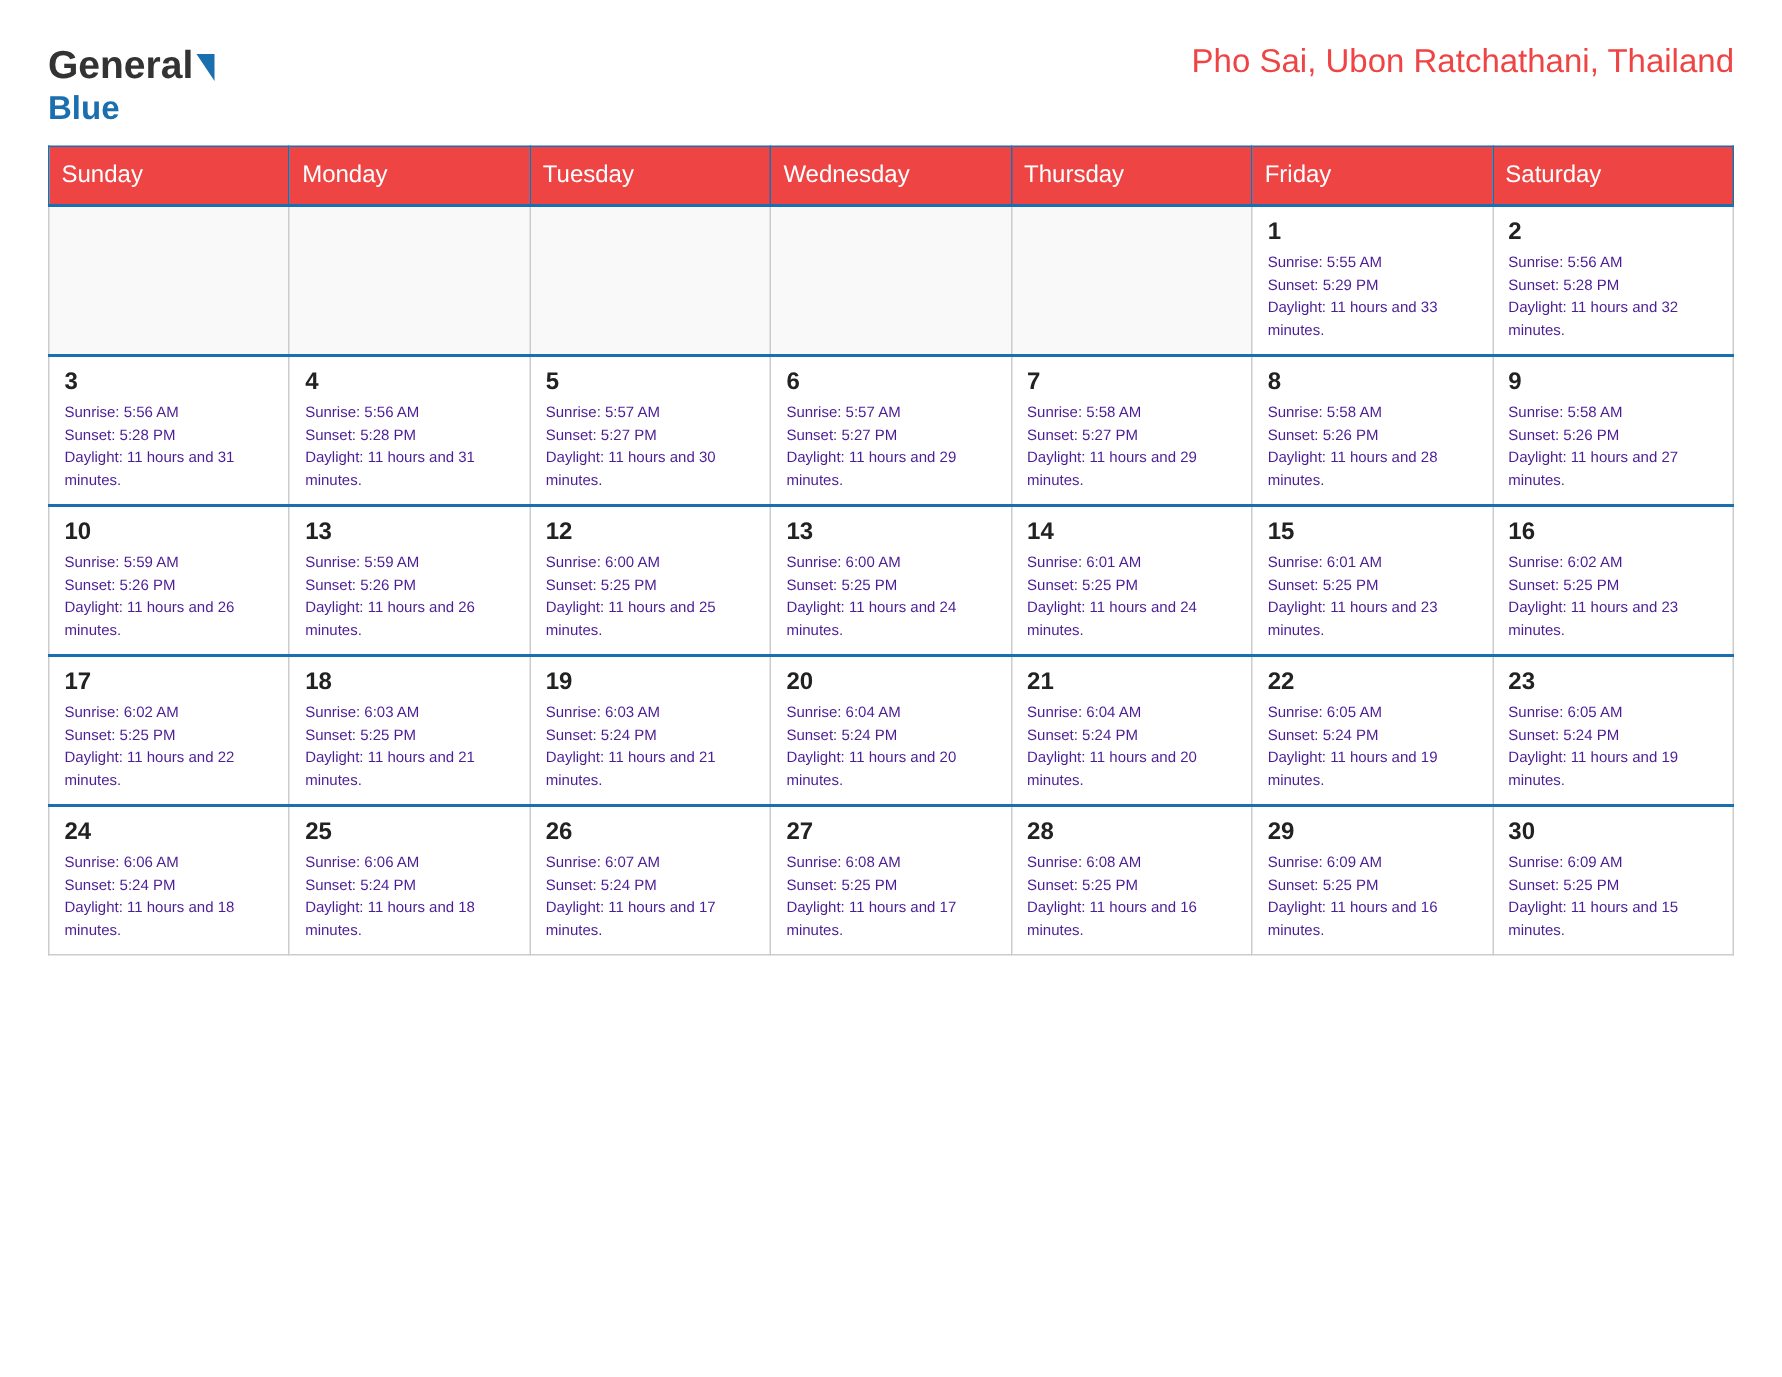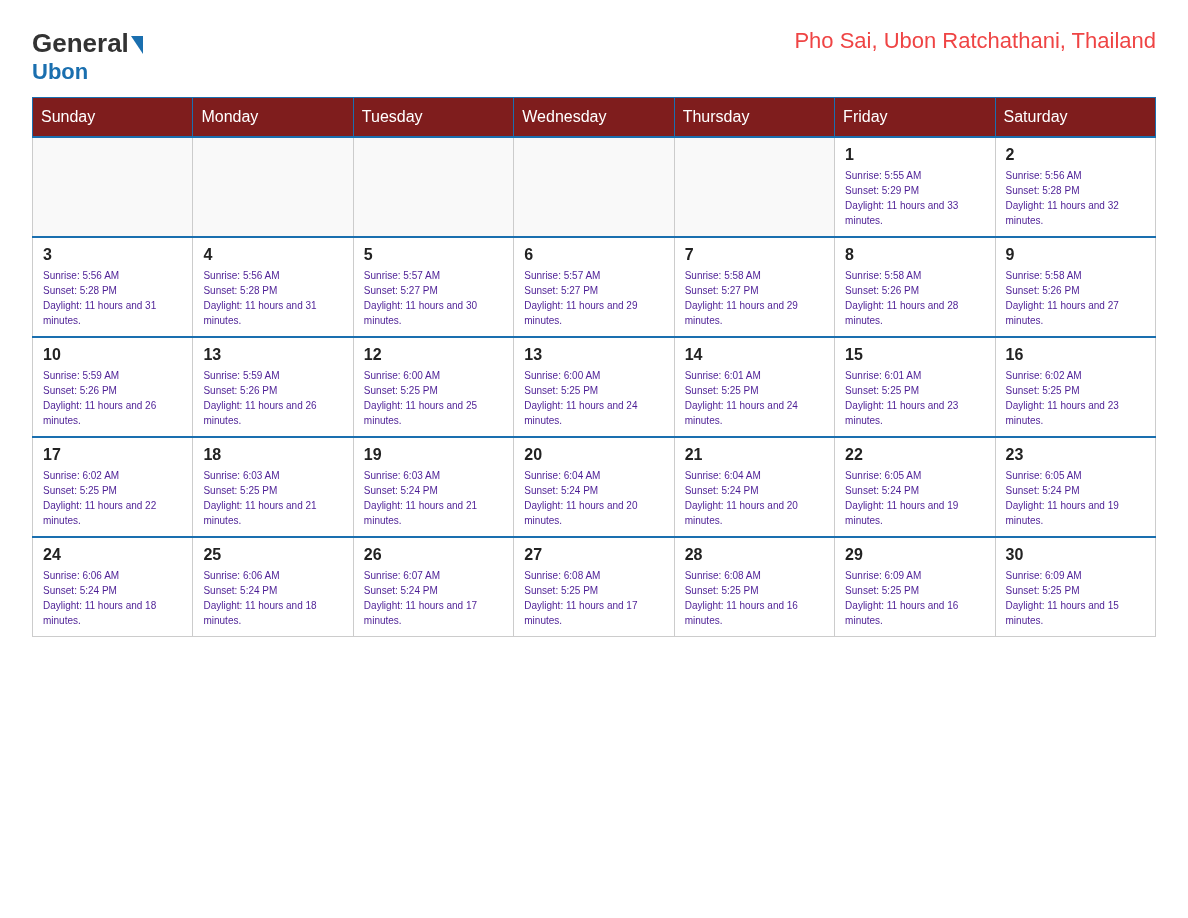--- a/index.html
+++ b/index.html
@@ -63,21 +63,21 @@
       font-size: 22px;
       color: #ef4444;
       margin-top: 4px;
     }
     .calendar {
       width: 100%;
       border-collapse: collapse;
       margin-top: 8px;
     }
     .calendar th {
-      background: #7f1d1d;
+      background: #ef4444;
       color: #fff;
       font-size: 16px;
       font-weight: normal;
       padding: 10px 8px;
       text-align: left;
       border: 1px solid #1a6faf;
     }
     .calendar td {
       vertical-align: top;
       padding: 8px 10px;
@@ -112,21 +112,21 @@
 </head>
 <body>
 
 <div class="header">
   <div class="logo">
     <div class="logo-text-wrap">
       <div class="logo-row1">
         <span class="logo-general">General</span>
         <div class="logo-triangle"></div>
       </div>
-      <span class="logo-blue">Ubon</span>
+      <span class="logo-blue">Blue</span>
     </div>
   </div>
   <div class="title-block">
     <div class="location-title">Pho Sai, Ubon Ratchathani, Thailand</div>
   </div>
 </div>
 
 <table class="calendar">
   <thead>
     <tr>

